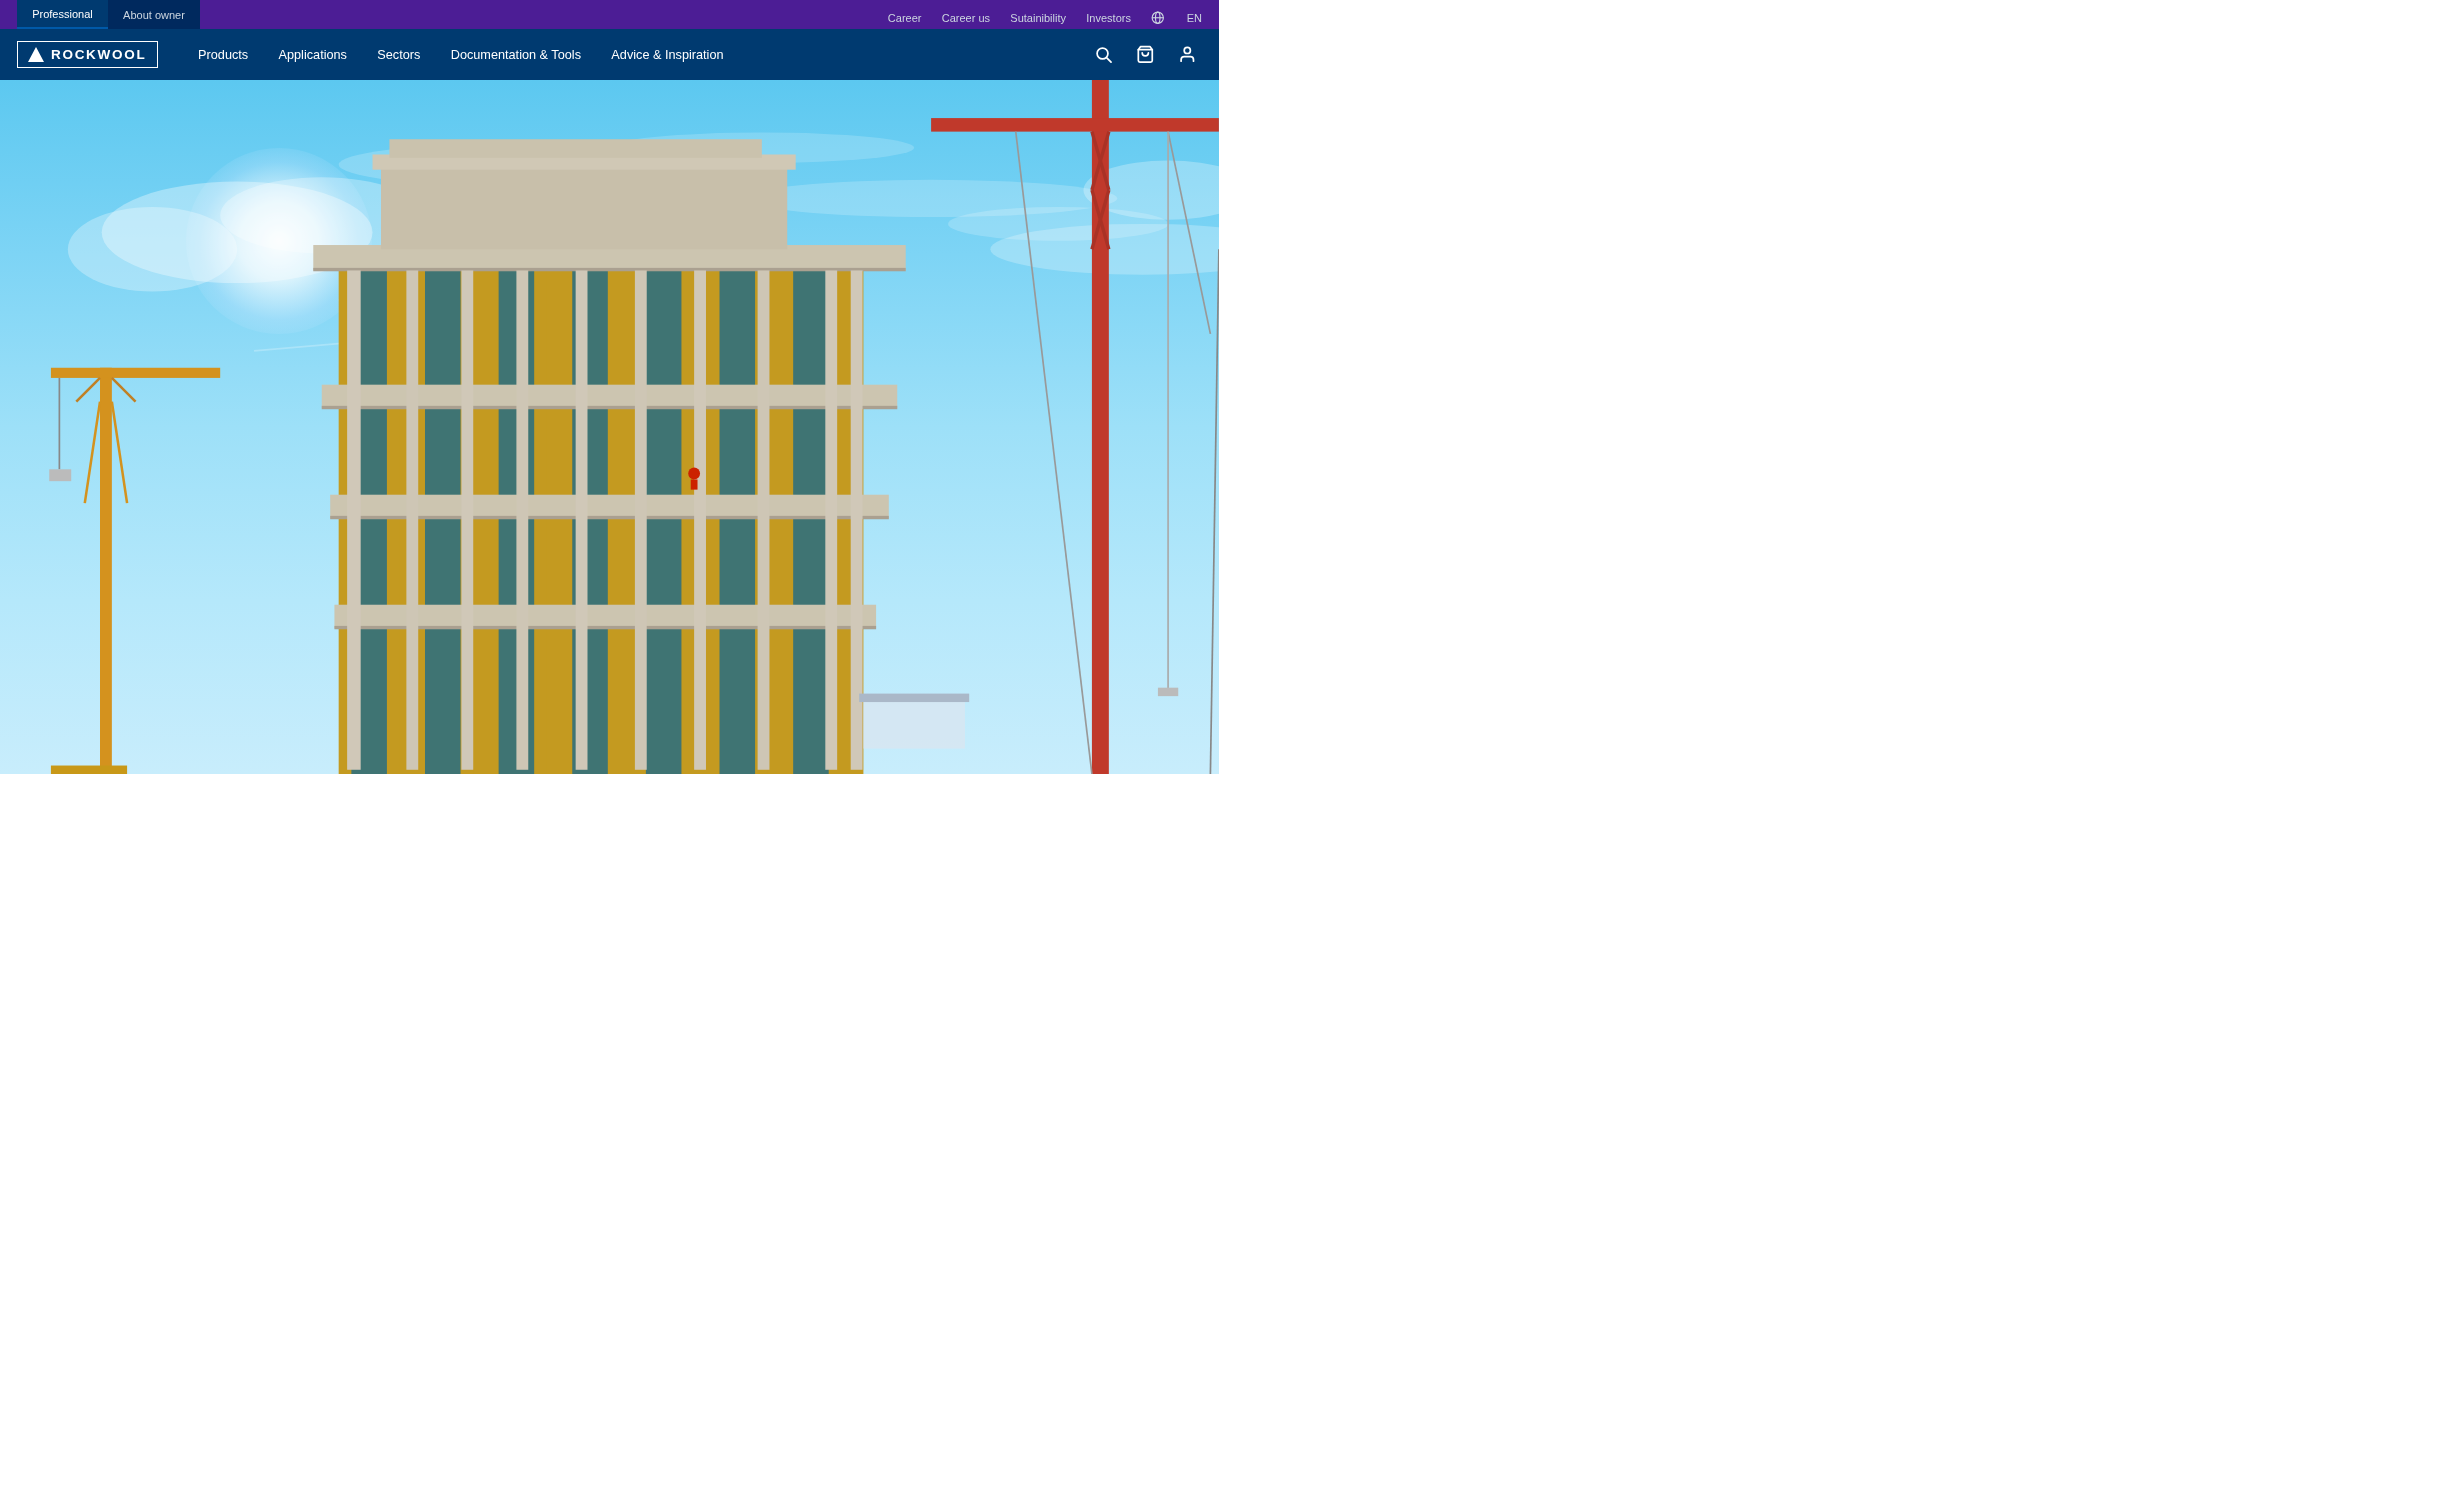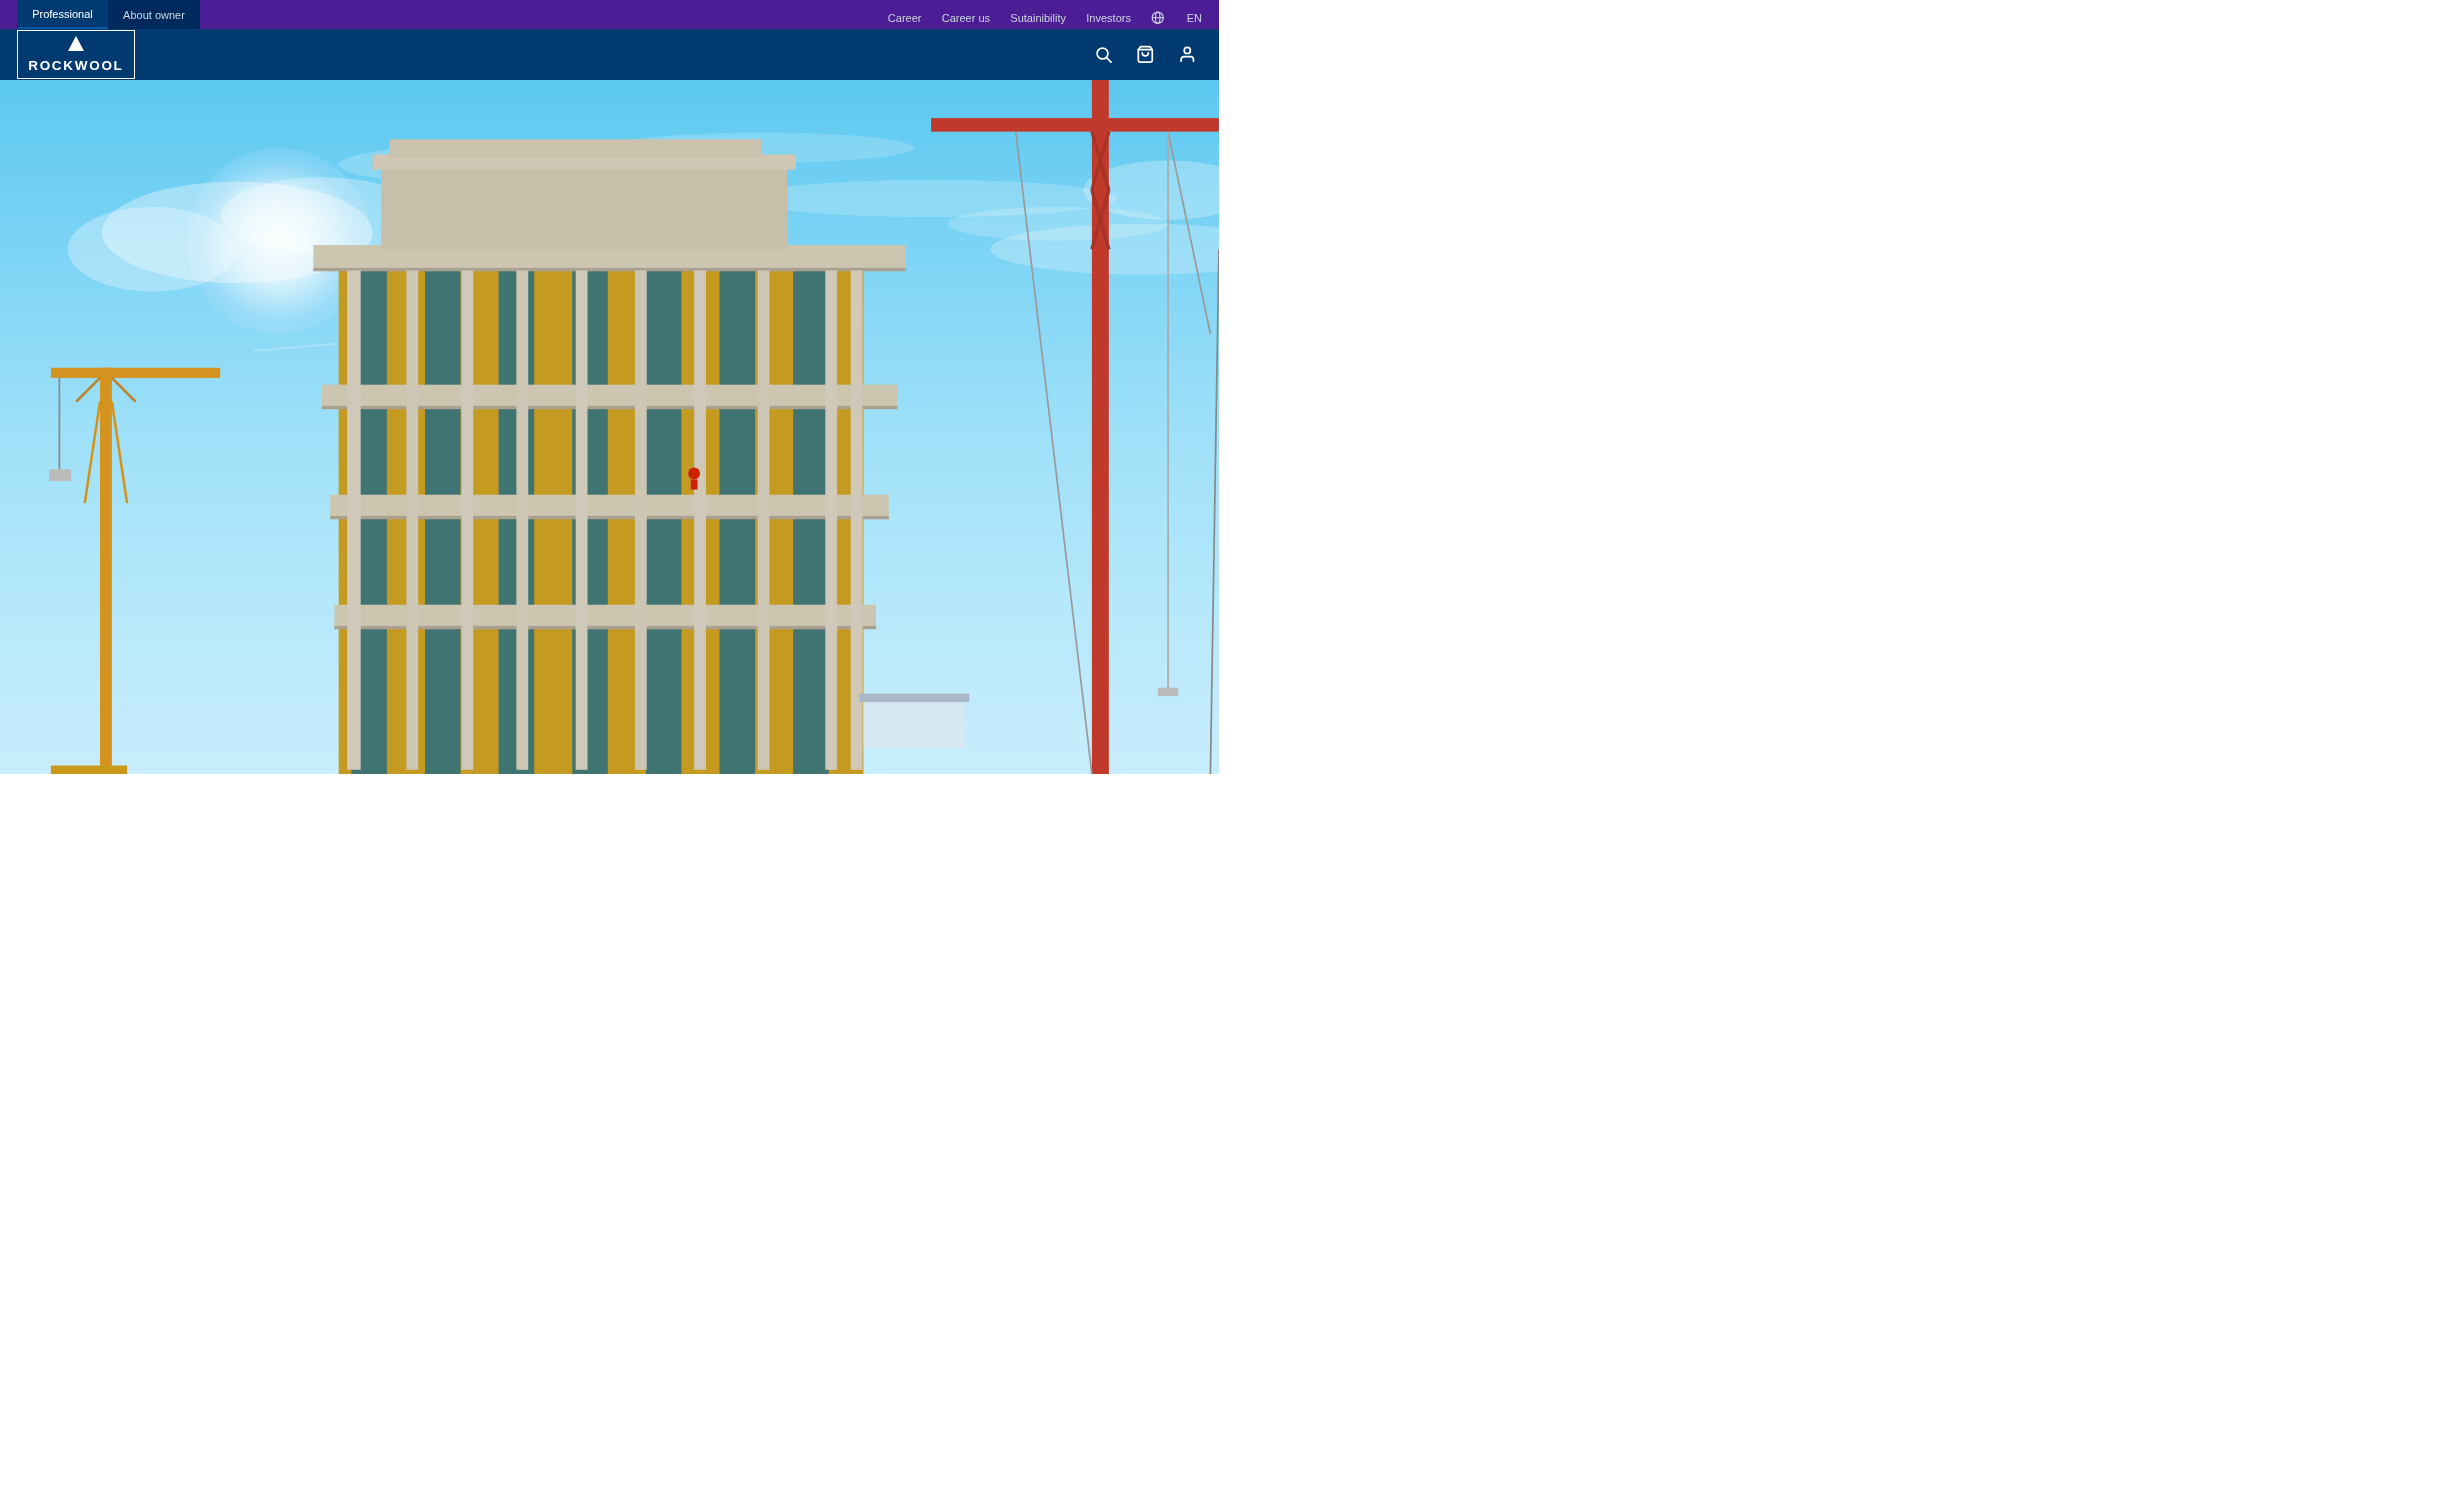--- a/index.html
+++ b/index.html
@@ -90,25 +90,24 @@
 
     .logo-wrapper {
       display: flex;
       align-items: center;
       margin-right: 25.4px;
     }
 
     .logo-box {
       background-color: #003a70;
       display: flex;
-      align-items: center;
+      align-items: flex-end;
       gap: 6.8px;
       padding: 5.1px 10.2px;
       border: 1.7px solid white;
-      flex-direction: column;
     }
 
     .logo-triangle {
       width: 0;
       height: 0;
       border-left: 8.5px solid transparent;
       border-right: 8.5px solid transparent;
       border-bottom: 15.2px solid white;
     }
 
@@ -235,20 +234,27 @@
 </div>
 
 <nav class="main-nav">
   <div class="logo-wrapper">
     <div class="logo-box">
       <div class="logo-triangle"></div>
       <span class="logo-text">ROCKWOOL</span>
     </div>
   </div>
 
+  <div class="nav-links">
+    <a class="nav-link">Products</a>
+    <a class="nav-link">Applications</a>
+    <a class="nav-link">Sectors</a>
+    <a class="nav-link">Documentation &amp; Tools</a>
+    <a class="nav-link">Advice &amp; Inspiration</a>
+  </div>
 
   <div class="nav-actions">
     <button class="nav-action-btn">
       <svg viewBox="0 0 24 24" fill="none" stroke="white" stroke-width="2.2" stroke-linecap="round" stroke-linejoin="round">
         <circle cx="11" cy="11" r="7"></circle>
         <line x1="16.5" y1="16.5" x2="22" y2="22"></line>
       </svg>
     </button>
     <button class="nav-action-btn">
       <svg viewBox="0 0 24 24" fill="none" stroke="white" stroke-width="2.2" stroke-linecap="round" stroke-linejoin="round">

